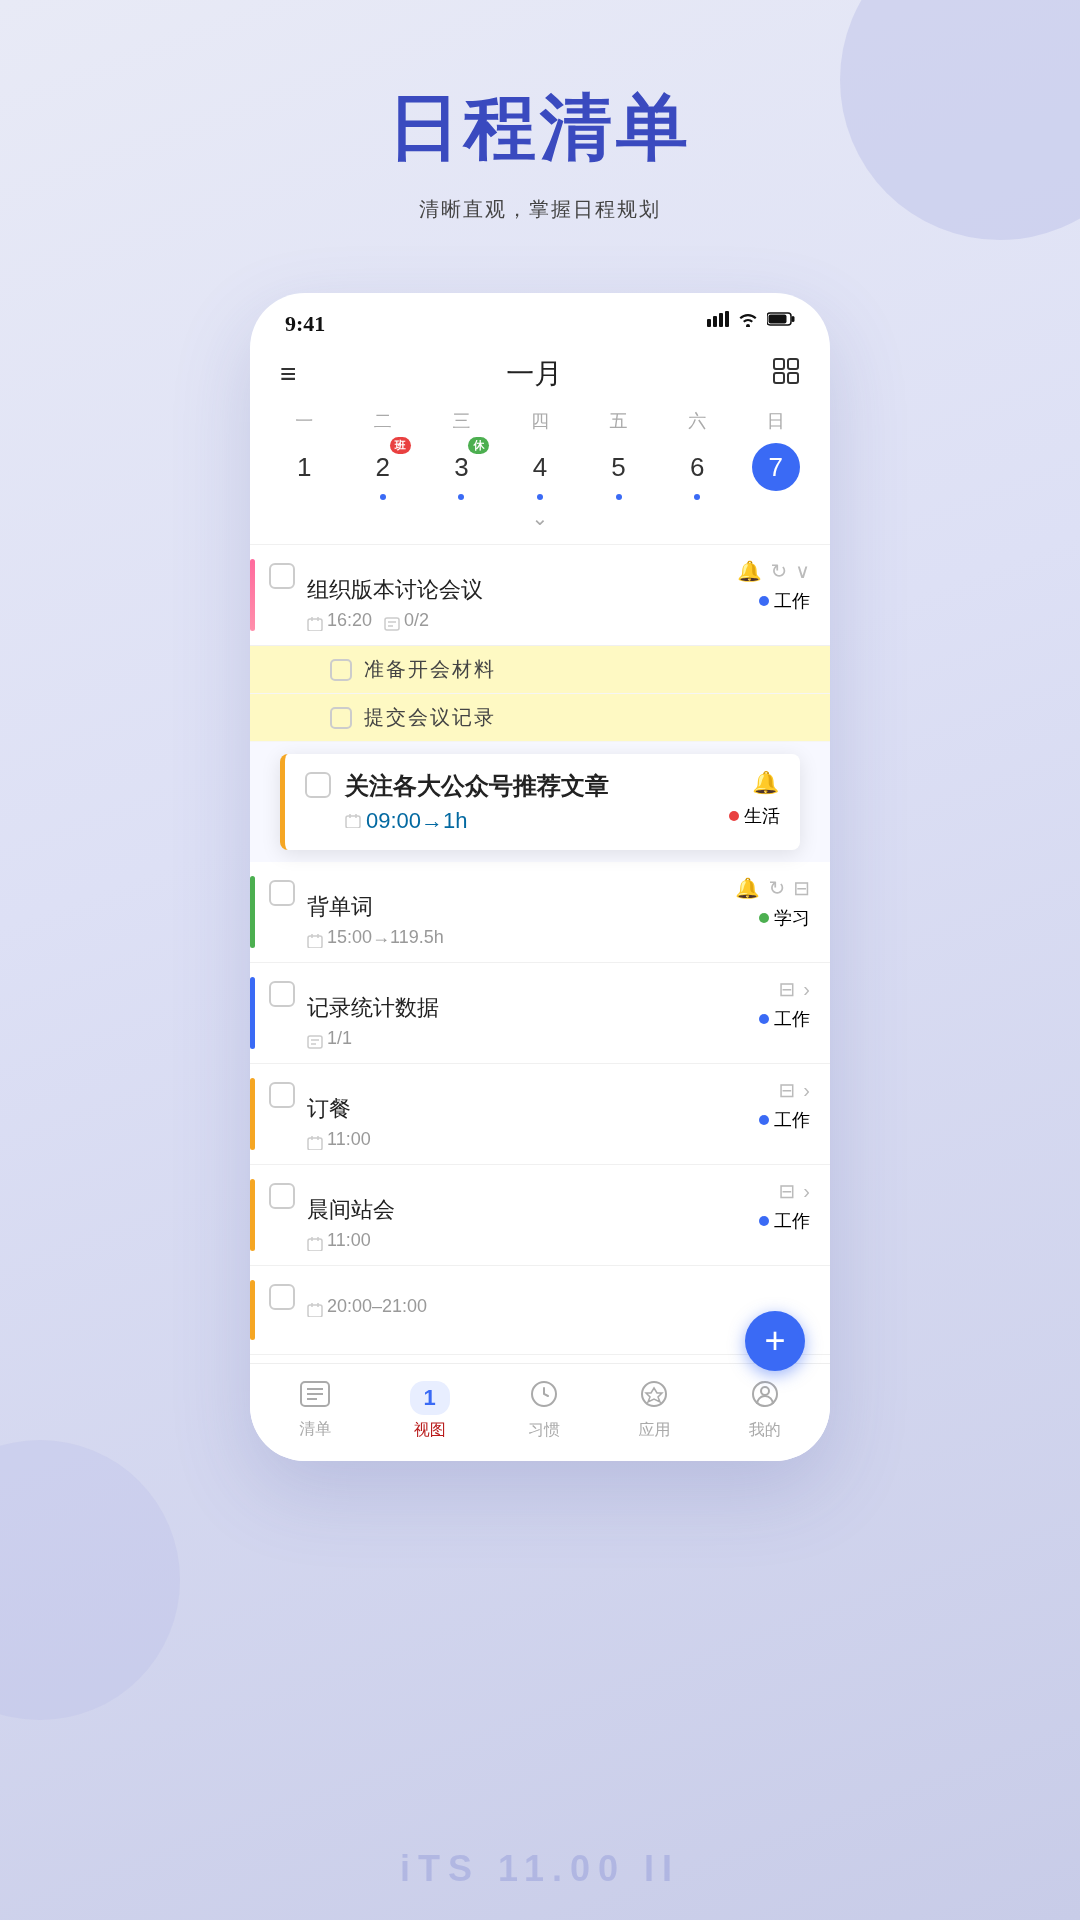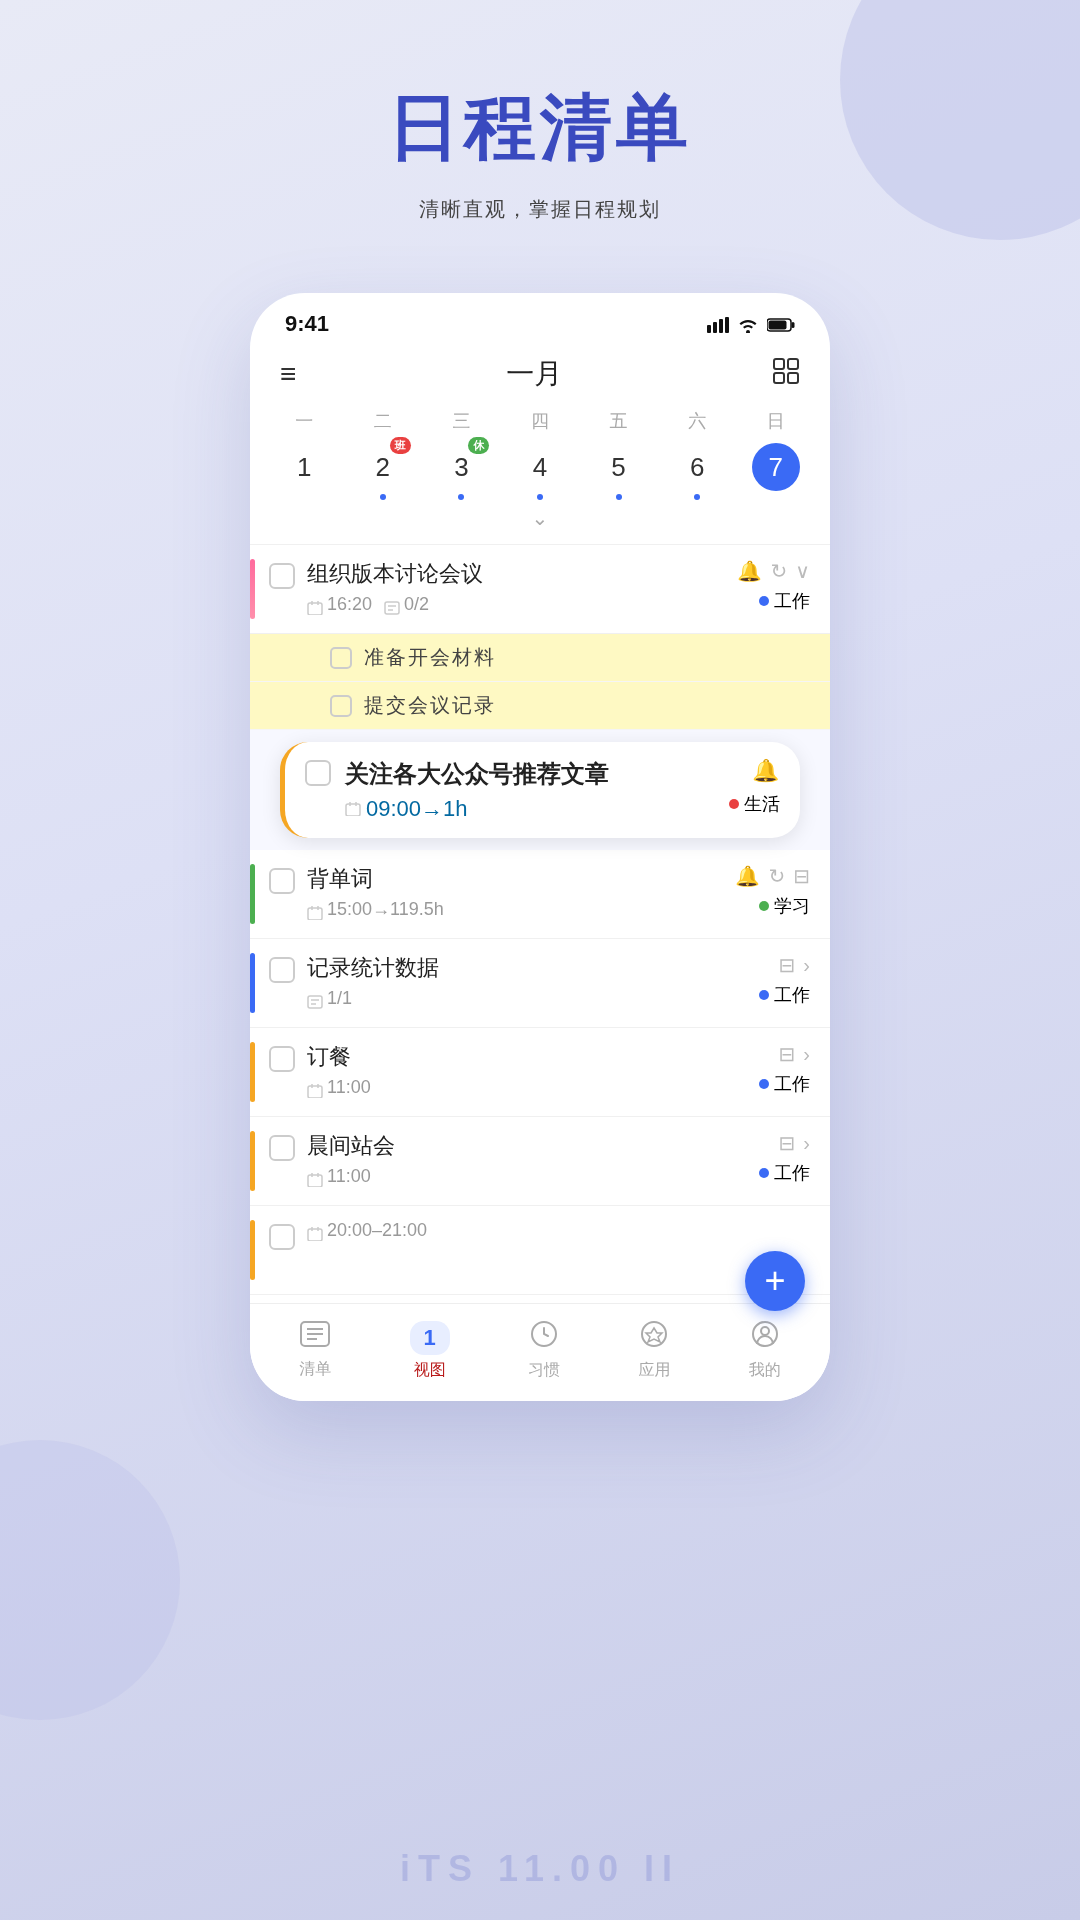--- a/index.html
+++ b/index.html
@@ -65,22 +65,23 @@
       border-radius: 55px;
       box-shadow: 0 30px 80px rgba(80, 90, 160, 0.2);
       overflow: hidden;
       position: relative;
     }
 
     
     .status-bar {
       display: flex;
       justify-content: space-between;
-      align-items: flex-end;
+      align-items: flex-start;
       padding: 18px 35px 10px;
+      font-family: Liberation Serif, serif;
     }
     .status-time {
       font-size: 22px;
       font-weight: 600;
       color: #111;
     }
     .status-icons {
       display: flex;
       align-items: center;
       gap: 8px;
@@ -211,20 +212,21 @@
       width: 26px;
       height: 26px;
       border: 2px solid #ccc;
       border-radius: 6px;
       flex-shrink: 0;
       margin-right: 12px;
       margin-top: 4px;
     }
     .task-content {
       flex: 1;
+      margin-top: 16px;
     }
     .task-title {
       font-size: 22px;
       color: #222;
       font-weight: 500;
       margin-bottom: 5px;
     }
     .task-meta {
       display: flex;
       align-items: center;
@@ -283,21 +285,21 @@
     }
     .sub-title {
       font-size: 20px;
       color: #444;
     }
 
     
     .highlight-card {
       margin: 0 15px;
       background: #fff;
-      border-radius: 28px;
+      border-radius: 8px;
       box-shadow: 0 4px 20px rgba(0,0,0,0.10);
       padding: 16px 20px;
       display: flex;
       align-items: flex-start;
       position: relative;
       border-left: 5px solid #f5a623;
       z-index: 2;
       justify-content: center;
     }
     .highlight-card .task-checkbox {

